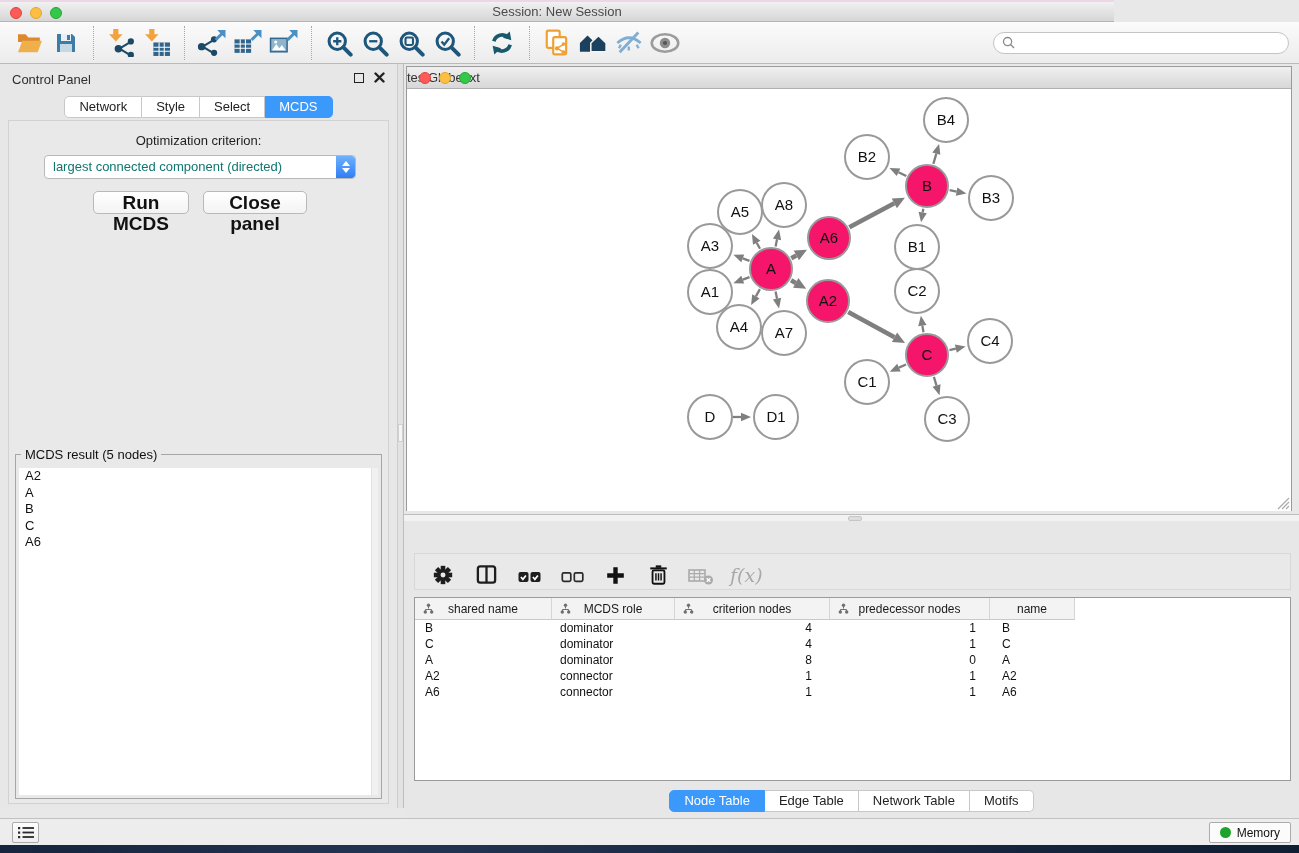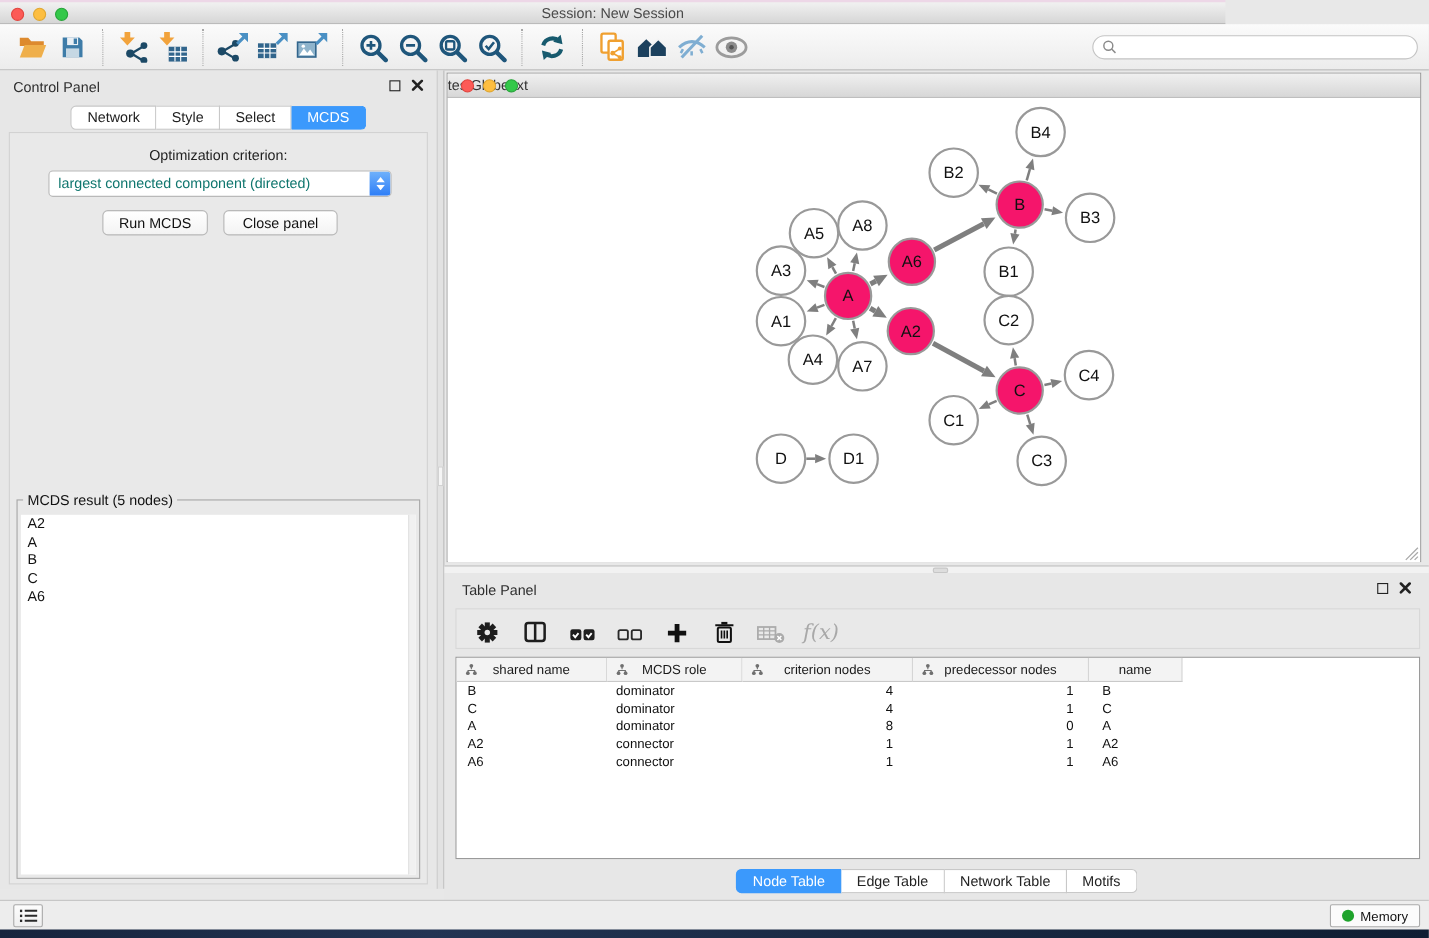--- a/index.html
+++ b/index.html
@@ -42,21 +42,21 @@
   .seg-btn.active { background:#3B99FC; color:#FFF; border-color:#3B99FC; }
   .cp-tabs { position:absolute; left:0; top:32px; width:100%; display:flex; justify-content:center; }
   .cp-content { position:absolute; left:8px; top:56px; width:381px; height:684px; background:#E9E9E9; border:1px solid #D2D2D2; }
   .opt-label { position:absolute; top:12px; width:100%; text-align:center; font-size:13px; color:#1E1E1E; }
   .dropdown { position:absolute; top:34px; left:35px; width:312px; height:24px; background:#FFF;
     border:1px solid #B9B9B9; border-radius:4px; display:flex; align-items:stretch; overflow:hidden; }
   .dd-text { flex:1; font-size:13px; color:#0f766e; padding:3px 0 0 8px; white-space:nowrap; }
   .dd-stepper { width:19px; background:linear-gradient(#6FB1FB,#2E7EF7); display:flex; flex-direction:column;
     align-items:center; justify-content:center; gap:2px; border-radius:0 3px 3px 0; }
   .btn { position:absolute; background:linear-gradient(#FFFFFF,#F3F3F3); border:1px solid #B9B9B9; border-radius:5px;
-    font-size:13px; color:#111; height:23px; line-height:21px; }
+    font-size:19px; color:#111; height:23px; line-height:21px;font-weight:bold; }
   .groupbox { position:absolute; left:6px; top:333px; width:367px; height:345px; border:1px solid #A6A6A6; }
   .group-label { position:absolute; left:5px; top:-8px; background:#E9E9E9; padding:0 4px; font-size:13px; color:#111; }
   .mcds-list { position:absolute; left:3px; right:3px; top:13px; bottom:3px; background:#FFF; }
   .mcds-scroll { position:absolute; right:0; top:0; bottom:0; width:7px; background:#F1F1F1; border-left:1px solid #E2E2E2; }
   .mcds-item { font-size:13px; line-height:16.5px; padding-left:6px; color:#111; }
   .mcds-list .mcds-item:first-child { padding-top:2px; }
 
   
   .vsplit { position:absolute; left:397px; top:64px; width:7px; height:744px; background:#E2E2E2;
     border-left:1px solid #CDCDCD; border-right:1px solid #BDBDBD; }
@@ -483,29 +483,20 @@
         <path d="M12 1 1 12M12 5 5 12M12 9 9 12" stroke="#AAA" stroke-width="1.2"></path>
       </svg>
     </div>
   </div>
 
   <div class="hsplit">
       <div class="grip"></div>
     </div>
 
   <div class="table-panel">
-    <div class="panel-head">
-      <span class="panel-title" style="left:16px;">Table Panel</span>
-      <span class="panel-icons" style="right:16px;">
-        <span class="float-box"></span>
-        <svg width="11" height="11" viewBox="0 0 11 11">
-          <path d="M1.5 1.5 9.5 9.5M9.5 1.5 1.5 9.5" stroke="#222" stroke-width="2.4" stroke-linecap="round"></path>
-        </svg>
-      </span>
-    </div>
     <div class="tp-toolbar">
       <button class="tp-btn">
         <svg width="22" height="22" viewBox="0 0 24 24">
           <g fill="#1E1E1E">
               <rect x="9.5" y="2" width="5" height="20"></rect>
               <rect x="2" y="9.5" width="20" height="5"></rect>
           <rect x="9.5" y="2" width="5" height="20" transform="rotate(45 12 12)"></rect>
               <rect x="9.5" y="2" width="5" height="20" transform="rotate(-45 12 12)"></rect>
             </g>
           <circle cx="12" cy="12" r="6.2" fill="#1E1E1E"></circle>

